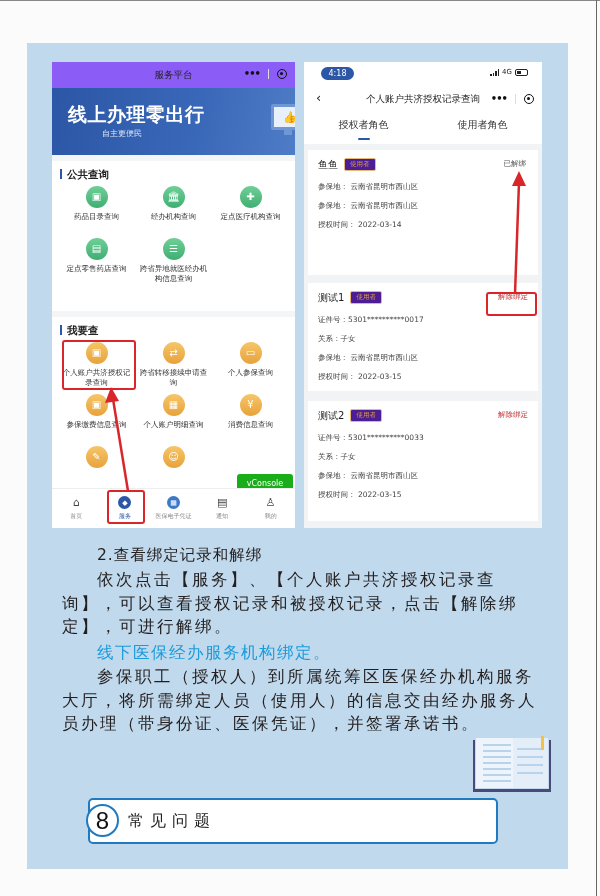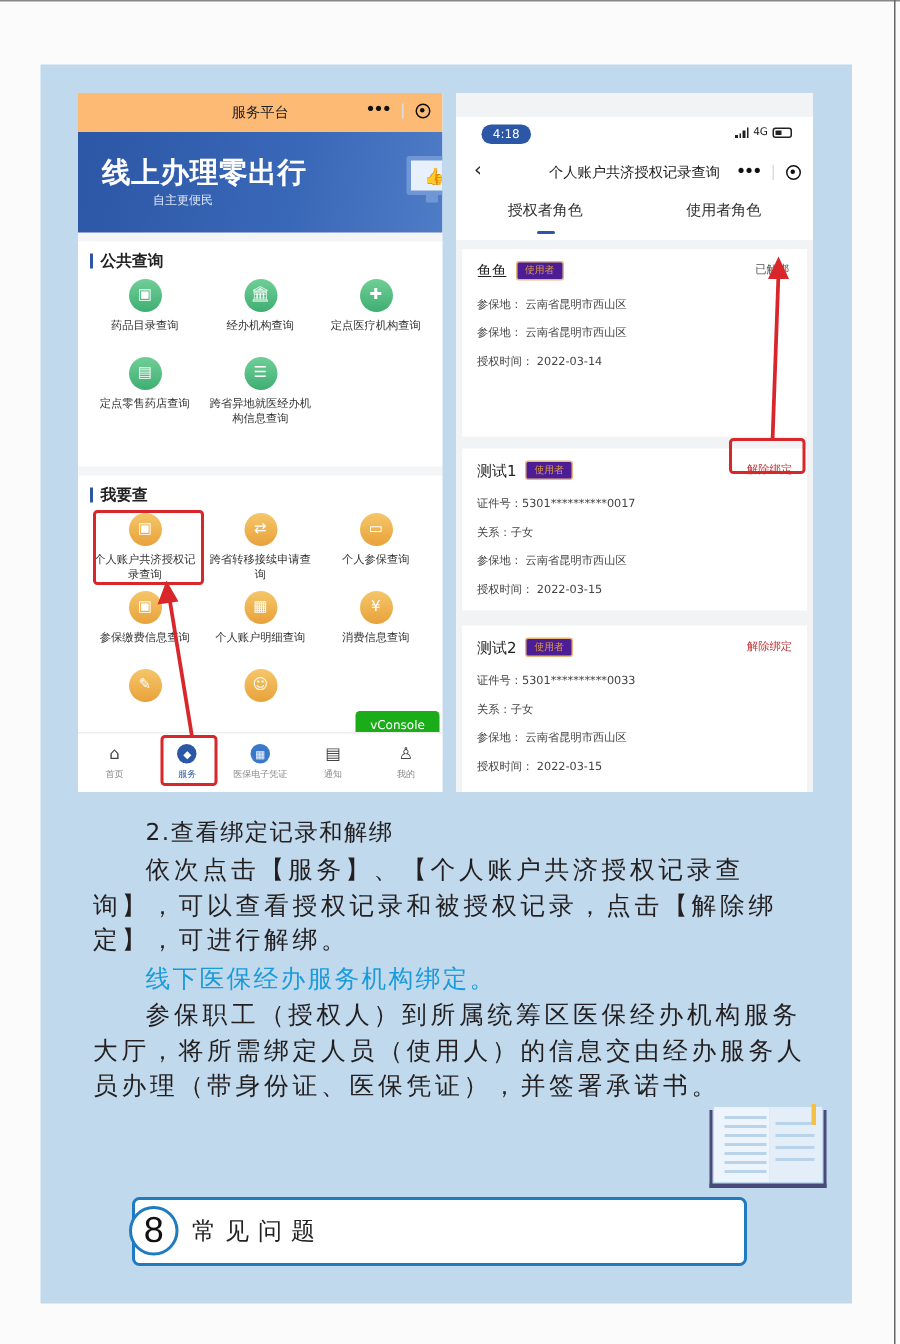--- a/index.html
+++ b/index.html
@@ -8,21 +8,21 @@
   .page-border-right { position: absolute; right: 3px; top: 0; width: 1px; height: 896px; background: #666; }
   .page-border-top { position: absolute; left: 0; top: 0; width: 600px; height: 1px; background: #888; }
 
   .panel { position: absolute; left: 27px; top: 43px; width: 541px; height: 826px; background: #c1d9ec; }
 
   
   .phone { position: absolute; background: #f4f5f7; overflow: hidden; }
   .phone-left { left: 52px; top: 62px; width: 243px; height: 466px; }
   .phone-right { left: 304px; top: 62px; width: 238px; height: 466px; background: #f2f3f5; }
 
-  .mp-header { height: 26px; background: #fdba74; display: flex; align-items: center; justify-content: center; position: relative; font-size: 9.5px; color: #222; }
+  .mp-header { height: 26px; background: #8b5cf6; display: flex; align-items: center; justify-content: center; position: relative; font-size: 9.5px; color: #222; }
   .mp-caps { position: absolute; right: 8px; top: 6px; display: flex; align-items: center; gap: 8px; font-size: 10px; color: #111; }
   .capsule-dots { font-weight: bold; letter-spacing: -1px; }
   .capsule-sep { width: 1px; height: 10px; background: #ddd; }
   .capsule-target { width: 10px; height: 10px; border: 1.5px solid #111; border-radius: 50%; position: relative; }
   .capsule-target::after { content: ""; position: absolute; left: 2px; top: 2px; width: 3px; height: 3px; background: #111; border-radius: 50%; }
 
   .banner { height: 67px; background: linear-gradient(100deg, #2c56a6 0%, #3a68b8 60%, #4f7cc6 100%); position: relative; color: #fff; overflow: hidden; }
   .banner-title { position: absolute; left: 16px; top: 14px; font-size: 19px; font-weight: bold; letter-spacing: 0.5px; }
   .banner-sub { position: absolute; left: 50px; top: 40px; font-size: 8px; color: #dfe8f7; }
   .banner-art { position: absolute; right: 24px; top: 16px; }
@@ -43,21 +43,21 @@
 
   .vconsole { position: absolute; right: 2px; top: 412px; width: 56px; height: 18px; background: #1aad19; color: #fff; font-size: 8px; display: flex; align-items: center; justify-content: center; border-radius: 3px 3px 0 0; }
 
   .tabbar { position: absolute; left: 0; bottom: 0; width: 100%; height: 40px; background: #fff; border-top: 1px solid #eee; display: flex; }
   .tab { flex: 1; display: flex; flex-direction: column; align-items: center; justify-content: center; font-size: 6px; color: #888; gap: 3px; }
   .tab-icon { width: 13px; height: 13px; display: flex; align-items: center; justify-content: center; font-size: 11px; color: #444; }
   .tab-icon.active { background: #2c56a6; border-radius: 50%; color: #fff; font-size: 7px; }
   .tab.active .tab-label { color: #2c56a6; }
 
   
-  .status-bar { height: 22px; background: #fff; position: relative; margin-top: 16px; }
+  .status-bar { height: 22px; background: #fff; position: relative; }
   .time-pill { position: absolute; left: 17px; top: 5px; width: 33px; height: 13px; background: #2c56a6; color: #fff; border-radius: 7px; font-size: 8px; display: flex; align-items: center; justify-content: center; }
   .sb-right { position: absolute; right: 14px; top: 6px; display: flex; align-items: center; gap: 3px; font-size: 7px; color: #222; }
   .signal { display: flex; align-items: flex-end; gap: 1px; height: 7px; }
   .signal span { width: 1.5px; background: #222; }
   .battery { width: 13px; height: 7px; border: 1px solid #222; border-radius: 2px; position: relative; }
   .battery::before { content: ""; position: absolute; left: 1px; top: 1px; width: 4px; height: 3px; background: #222; }
   .nav { height: 30px; background: #fff; display: flex; align-items: center; position: relative; justify-content: center; font-size: 9.5px; color: #222; }
   .nav-back { position: absolute; left: 12px; top: 6px; font-size: 13px; color: #222; }
   .nav .mp-caps { top: 9px; }
   .tabs { height: 30px; background: #fff; display: flex; position: relative; }

